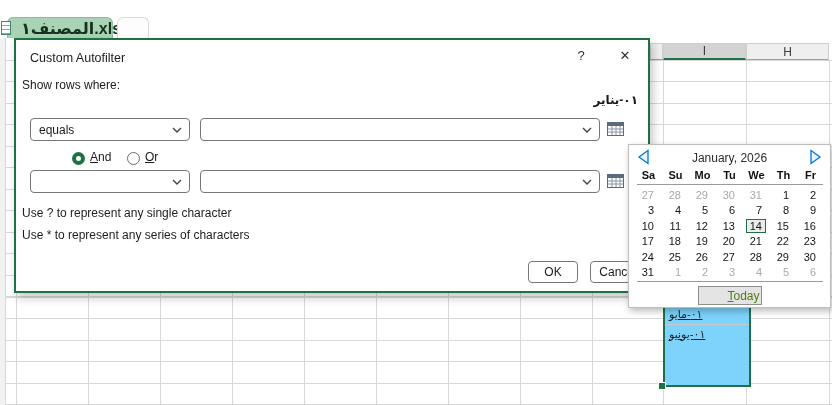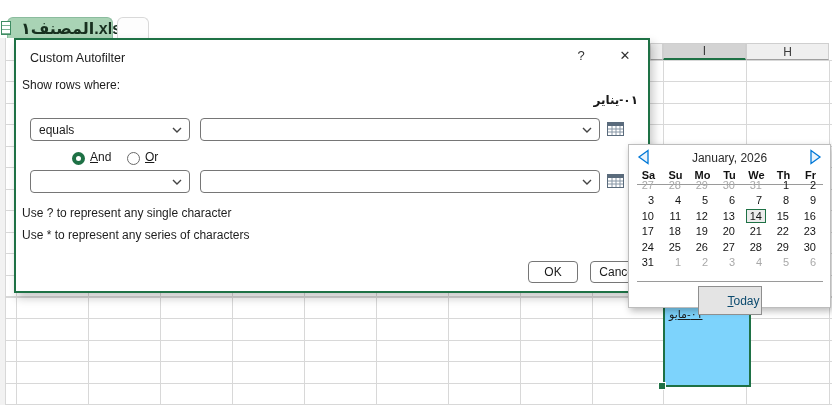--- a/index.html
+++ b/index.html
@@ -88,29 +88,29 @@
   #cal-title { position:absolute; left:0; top:6px; width:100%; text-align:center;
                font-size:12px; color:#2b2b2b; }
   .nav { position:absolute; top:4px; width:16px; height:16px; }
   #nav-prev { left:7px; }
   #nav-next { right:7px; }
   #cal-dayheads { position:absolute; left:6px; top:24px; width:189px; display:flex; }
   .cal-dh { width:27px; text-align:center; font-size:11px; font-weight:bold; color:#111; }
   .cal-sep { position:absolute; left:8px; width:186px; height:1px; background:#9a9a9a; }
   #cal-sep-top { top:39px; }
   #cal-sep-bottom { top:136px; }
-  #cal-days { position:absolute; left:6px; top:32px; width:189px; display:flex; flex-wrap:wrap; }
+  #cal-days { position:absolute; left:6px; top:42px; width:189px; display:flex; flex-wrap:wrap; }
   .cal-cell { width:27px; height:15.5px; display:flex; justify-content:flex-end; align-items:center;
               font-size:11px; color:#141414; }
   .cal-cell i { font-style:normal; padding:0 3px; margin-right:4px; border:1px solid transparent; }
   .cal-cell.muted { color:#a8a8a8; }
   .cal-cell i.sel { border:1px solid #1e7145; background:#ececec; }
   #btn-today { position:absolute; left:50%; transform:translateX(-50%); top:141px;
-               width:64px; height:29px; background:#e4e4e4; border:1px solid #8f8f8f;
-               font-size:12px; font-family:inherit; color:#0c4a6e;padding-left:28px; }
+               width:64px; height:19px; background:#e4e4e4; border:1px solid #8f8f8f;
+               font-size:12px; font-family:inherit; color:#4d7c0f;padding-left:28px; }
 </style>
 </head>
 <body>
 
 <div id="grid-layer">
     <div class="vline" style="left: 16px;"></div>
     <div class="vline" style="left: 88px;"></div>
     <div class="vline" style="left: 160px;"></div>
     <div class="vline" style="left: 232px;"></div>
     <div class="vline" style="left: 304px;"></div>
@@ -123,20 +123,21 @@
     <div class="vline" style="left: 829px;"></div>
   </div>
 <div id="left-sliver"></div>
 
 <div class="col-head" id="col-head-sliver"></div>
 <div class="col-head" id="col-head-i">I</div>
 <div class="col-head" id="col-head-h">H</div>
 
 <div id="selection">
     <div class="sel-cell" dir="rtl">٠١-مايو</div>
+    <div class="sel-cell" dir="rtl">٠١-يونيو</div>
   </div>
 <div id="fill-handle"></div>
 
 <div id="tab-file-icon"></div>
 <div id="tab-active">
   <span class="t-title" dir="ltr">المصنف١.xlsx</span>
   <span class="t-close">✕</span>
 </div>
 <div id="tab-new"></div>
 

